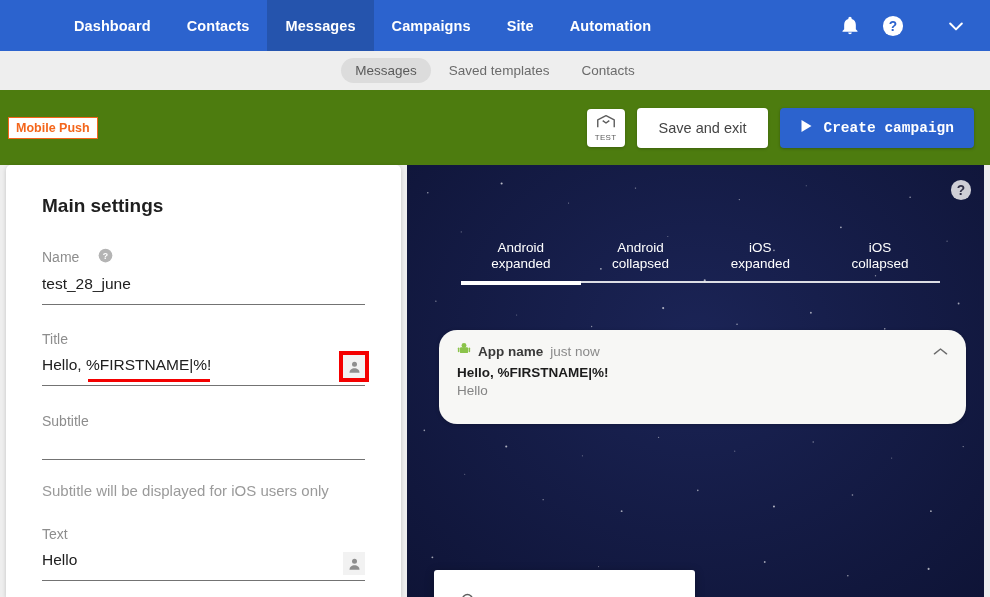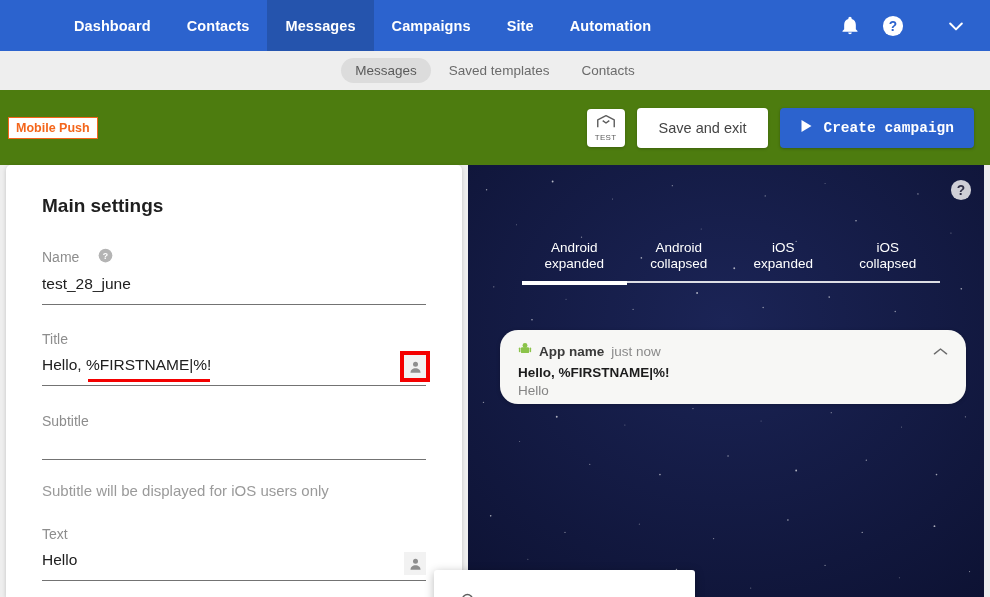--- a/index.html
+++ b/index.html
@@ -113,21 +113,21 @@
   }
 
   
   .body-wrap {
     display: flex;
     height: 432px;
     padding: 0 6px;
     position: relative;
   }
   .settings-card {
-    width: 456px;
+    width: 395px;
     background: #ffffff;
     border-radius: 5px 5px 0 0;
     box-shadow: 0 1px 4px rgba(0,0,0,.18);
     padding: 30px 36px 0 36px;
     position: relative;
   }
   .card-title {
     font-size: 19px;
     font-weight: bold;
     color: #1f1f1f;
@@ -210,21 +210,21 @@
     position: absolute;
     left: 0; right: 0; bottom: -4px;
     height: 4px;
     background: #ffffff;
   }
   .notif {
     position: absolute;
     top: 165px; left: 32px; right: 18px;
     background: #f7f7f5;
     border-radius: 18px;
-    padding: 12px 18px 6px 18px;
+    padding: 12px 18px 26px 18px;
     z-index: 2;
     box-shadow: 0 1px 4px rgba(0,0,0,.2);
   }
   .notif-head { display: flex; align-items: center; gap: 7px; }
   .notif-app { font-size: 13.5px; font-weight: bold; color: #3a3a3a; }
   .notif-time { font-size: 13.5px; color: #8a8a8a; }
   .notif-chevron { margin-left: auto; cursor: pointer; }
   .notif-title { font-size: 13.5px; font-weight: bold; color: #1c1c1c; margin-top: 5px; }
   .notif-body { font-size: 13.5px; color: #848484; margin-top: 3px; }
 

